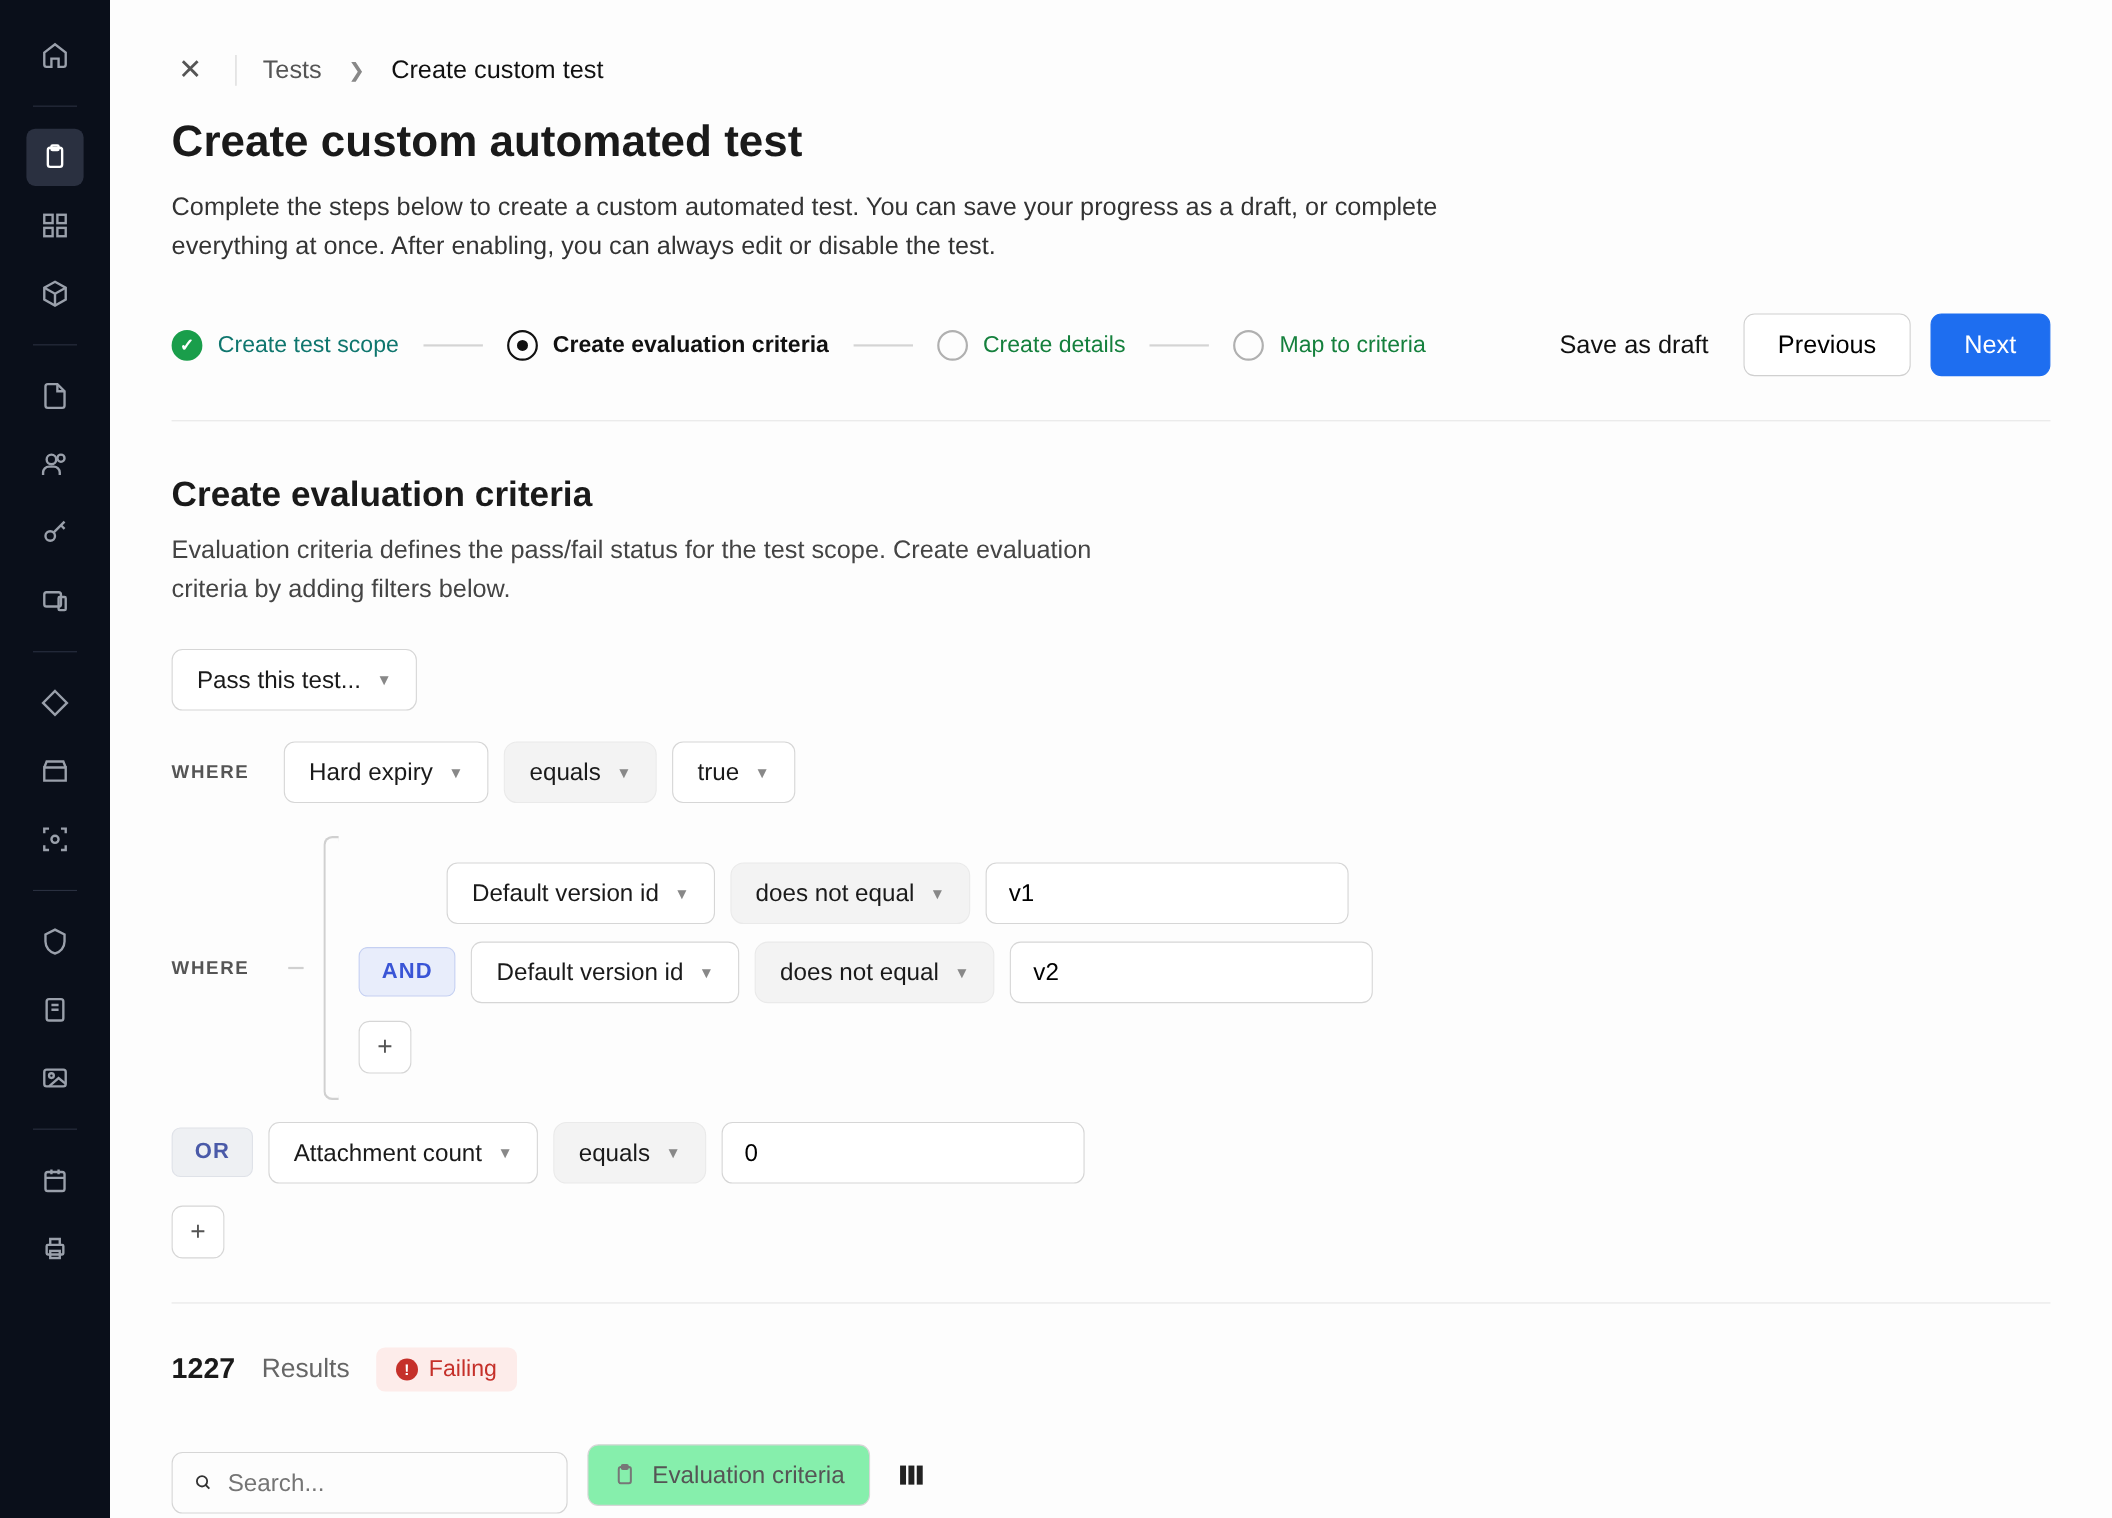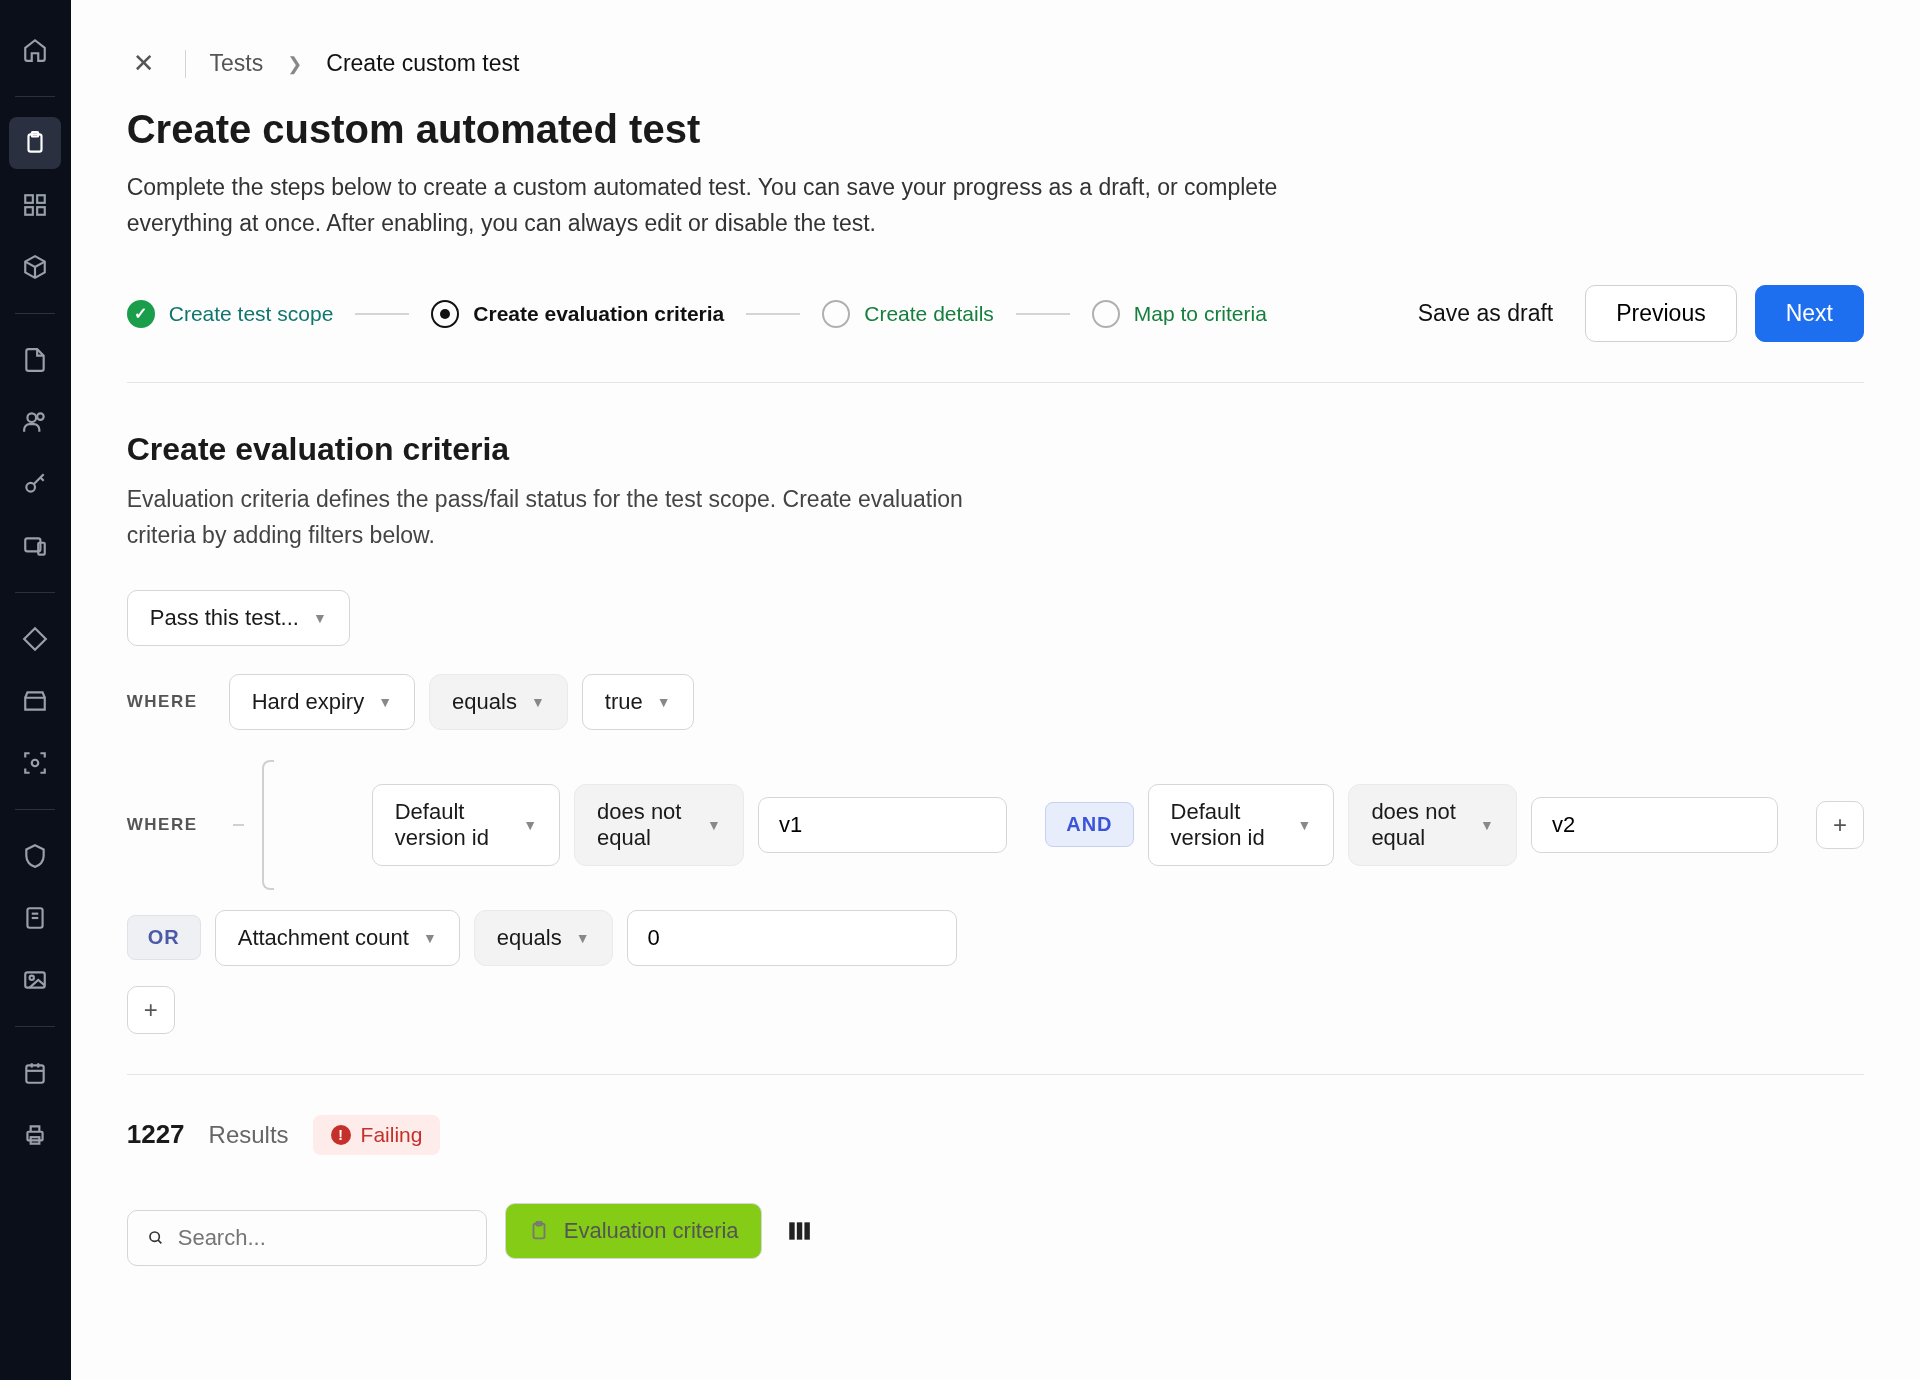--- a/index.html
+++ b/index.html
@@ -39,36 +39,36 @@
 .section h2 { font-size: 32px; font-weight: 700; margin-bottom: 14px; }
 .section-desc { font-size: 23px; color: #444; line-height: 1.55; max-width: 900px; margin-bottom: 36px; }
 .pill { display: inline-flex; align-items: center; gap: 14px; border: 1px solid #d6d6d6; border-radius: 10px; padding: 14px 22px; font-size: 22px; background: #fff; cursor: pointer; }
 .pill.gray { background: #f3f3f3; border-color: #eaeaea; border-radius: 12px; }
 .chev-down { font-size: 14px; color: #888; }
 .filters { display: flex; flex-direction: column; gap: 20px; margin-top: 28px; }
 .filter-row { display: flex; align-items: center; gap: 14px; }
 .where-label { font-size: 17px; letter-spacing: 1.5px; color: #555; font-weight: 600; padding-right: 8px; min-width: 88px; }
 .nested-block { display: flex; align-items: center; gap: 18px; margin-top: 10px; }
 .bracket { width: 14px; align-self: stretch; border-left: 2px solid #d0d0d0; border-top: 2px solid #d0d0d0; border-bottom: 2px solid #d0d0d0; border-radius: 8px 0 0 8px; margin-left: 106px; }
-.nested-rows { display: flex; flex-direction: row; gap: 38px; padding: 24px 0; }
+.nested-rows { display: flex; flex-direction: column; gap: 16px; padding: 24px 0; }
 .nested-rows .filter-row { margin-left: 0; }
 .text-input { border: 1px solid #d6d6d6; border-radius: 10px; padding: 14px 20px; font-size: 22px; min-width: 90px; background: #fff; }
 .logic-badge { font-size: 20px; font-weight: 600; letter-spacing: 1px; padding: 10px 20px; border-radius: 8px; background: #e8edfb; color: #3a55d6; border: 1px solid #c5d0f2; }
 .logic-badge.or { background: #eef0f3; color: #4a5aa8; border-color: #dfe2e8; }
 .plus-btn { width: 48px; height: 48px; border: 1px solid #d6d6d6; border-radius: 10px; background: #fff; font-size: 24px; color: #555; cursor: pointer; display: flex; align-items: center; justify-content: center; }
 .results-bar { margin-top: 40px; padding-top: 40px; border-top: 1px solid #e6e6e6; }
 .results-head { display: flex; align-items: center; gap: 24px; margin-bottom: 42px; }
 .results-count { font-size: 26px; font-weight: 700; }
 .results-label { font-size: 24px; color: #666; }
 .fail-badge { display: inline-flex; align-items: center; gap: 10px; background: #fdecea; color: #c5302a; padding: 8px 18px; border-radius: 8px; font-size: 21px; font-weight: 500; }
 .fail-dot { width: 20px; height: 20px; border-radius: 50%; background: #c5302a; color: #fff; font-size: 14px; display: flex; align-items: center; justify-content: center; font-weight: 700; }
 .results-tools { display: flex; align-items: center; gap: 18px; }
 .search-box { display: flex; align-items: center; gap: 14px; border: 1px solid #d6d6d6; border-radius: 10px; padding: 14px 20px; width: 360px; margin-top: 13px; }
 .search-box input { border: none; outline: none; font-size: 22px; flex: 1; background: transparent; }
-.eval-pill { display: inline-flex; align-items: center; gap: 14px; border: 1px solid #d6d6d6; border-radius: 10px; padding: 14px 22px; font-size: 22px; background: #84cc16; color: #555; }
+.eval-pill { display: inline-flex; align-items: center; gap: 14px; border: 1px solid #d6d6d6; border-radius: 10px; padding: 14px 22px; font-size: 22px; background: #86efac; color: #555; }
 .cols-icon { font-size: 22px; color: #333; cursor: pointer; padding: 0 6px; }
 svg { display: block; }
 </style>
 </head>
 <body>
 
 <div class="app">
   <div class="sidebar">
     <div class="sidebar-icon">
         <svg width="26" height="26" viewBox="0 0 24 24" fill="none" stroke="currentColor" stroke-width="2">

